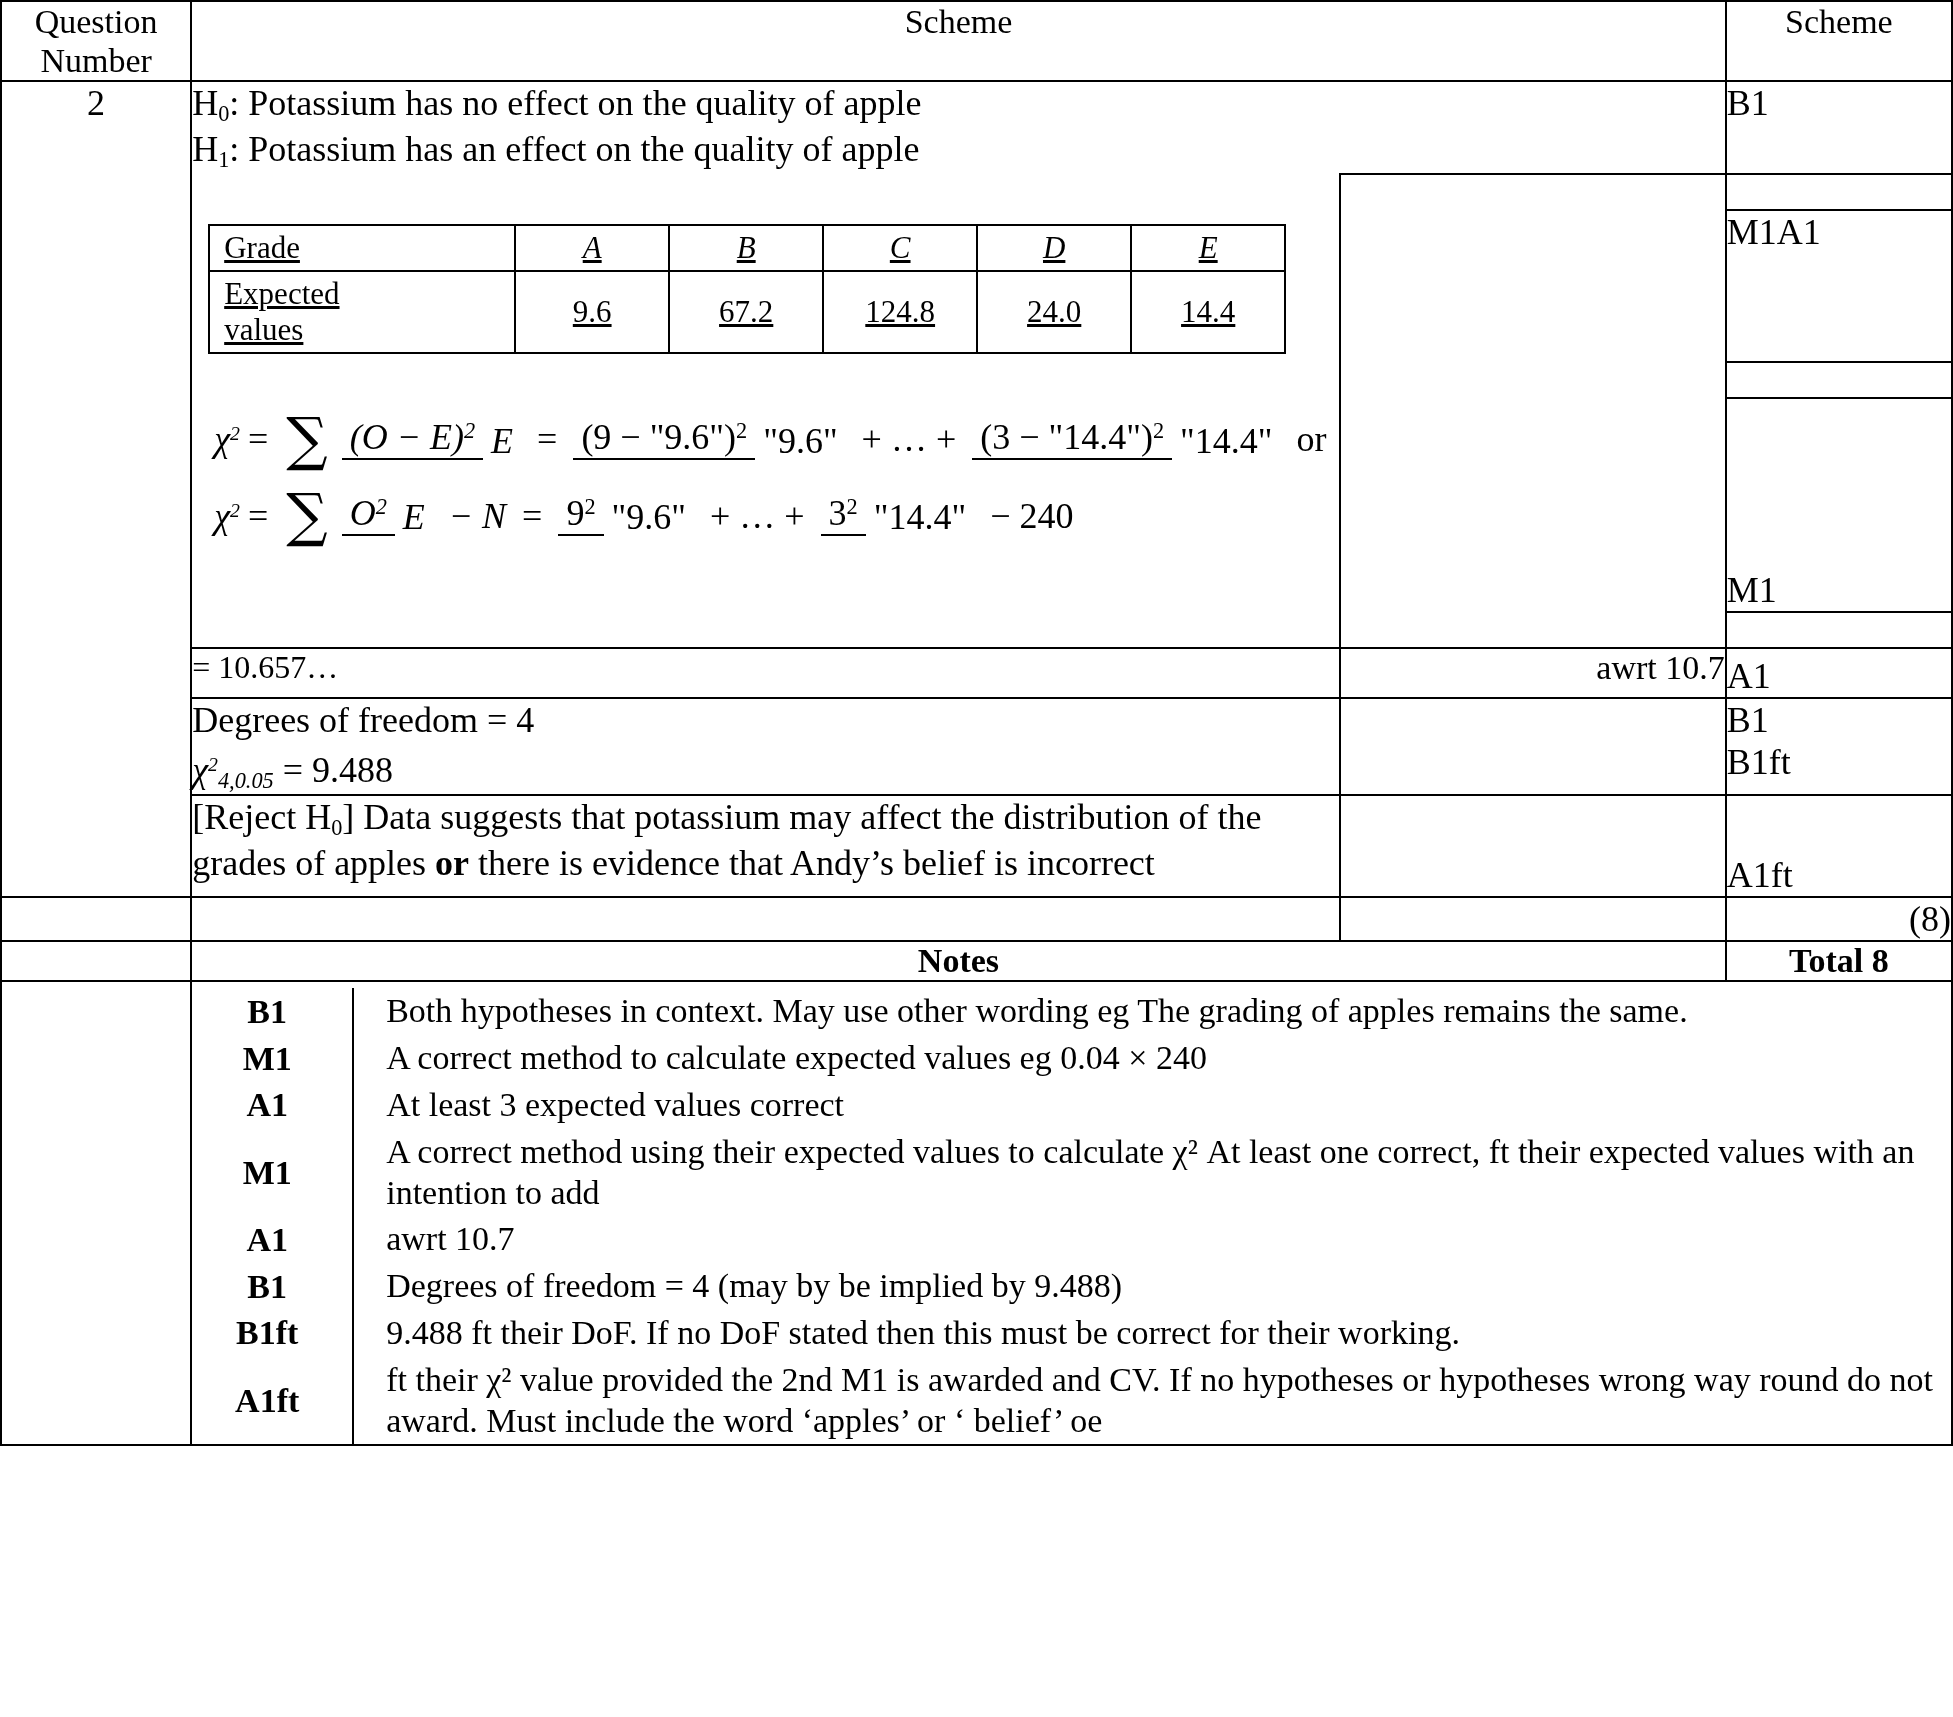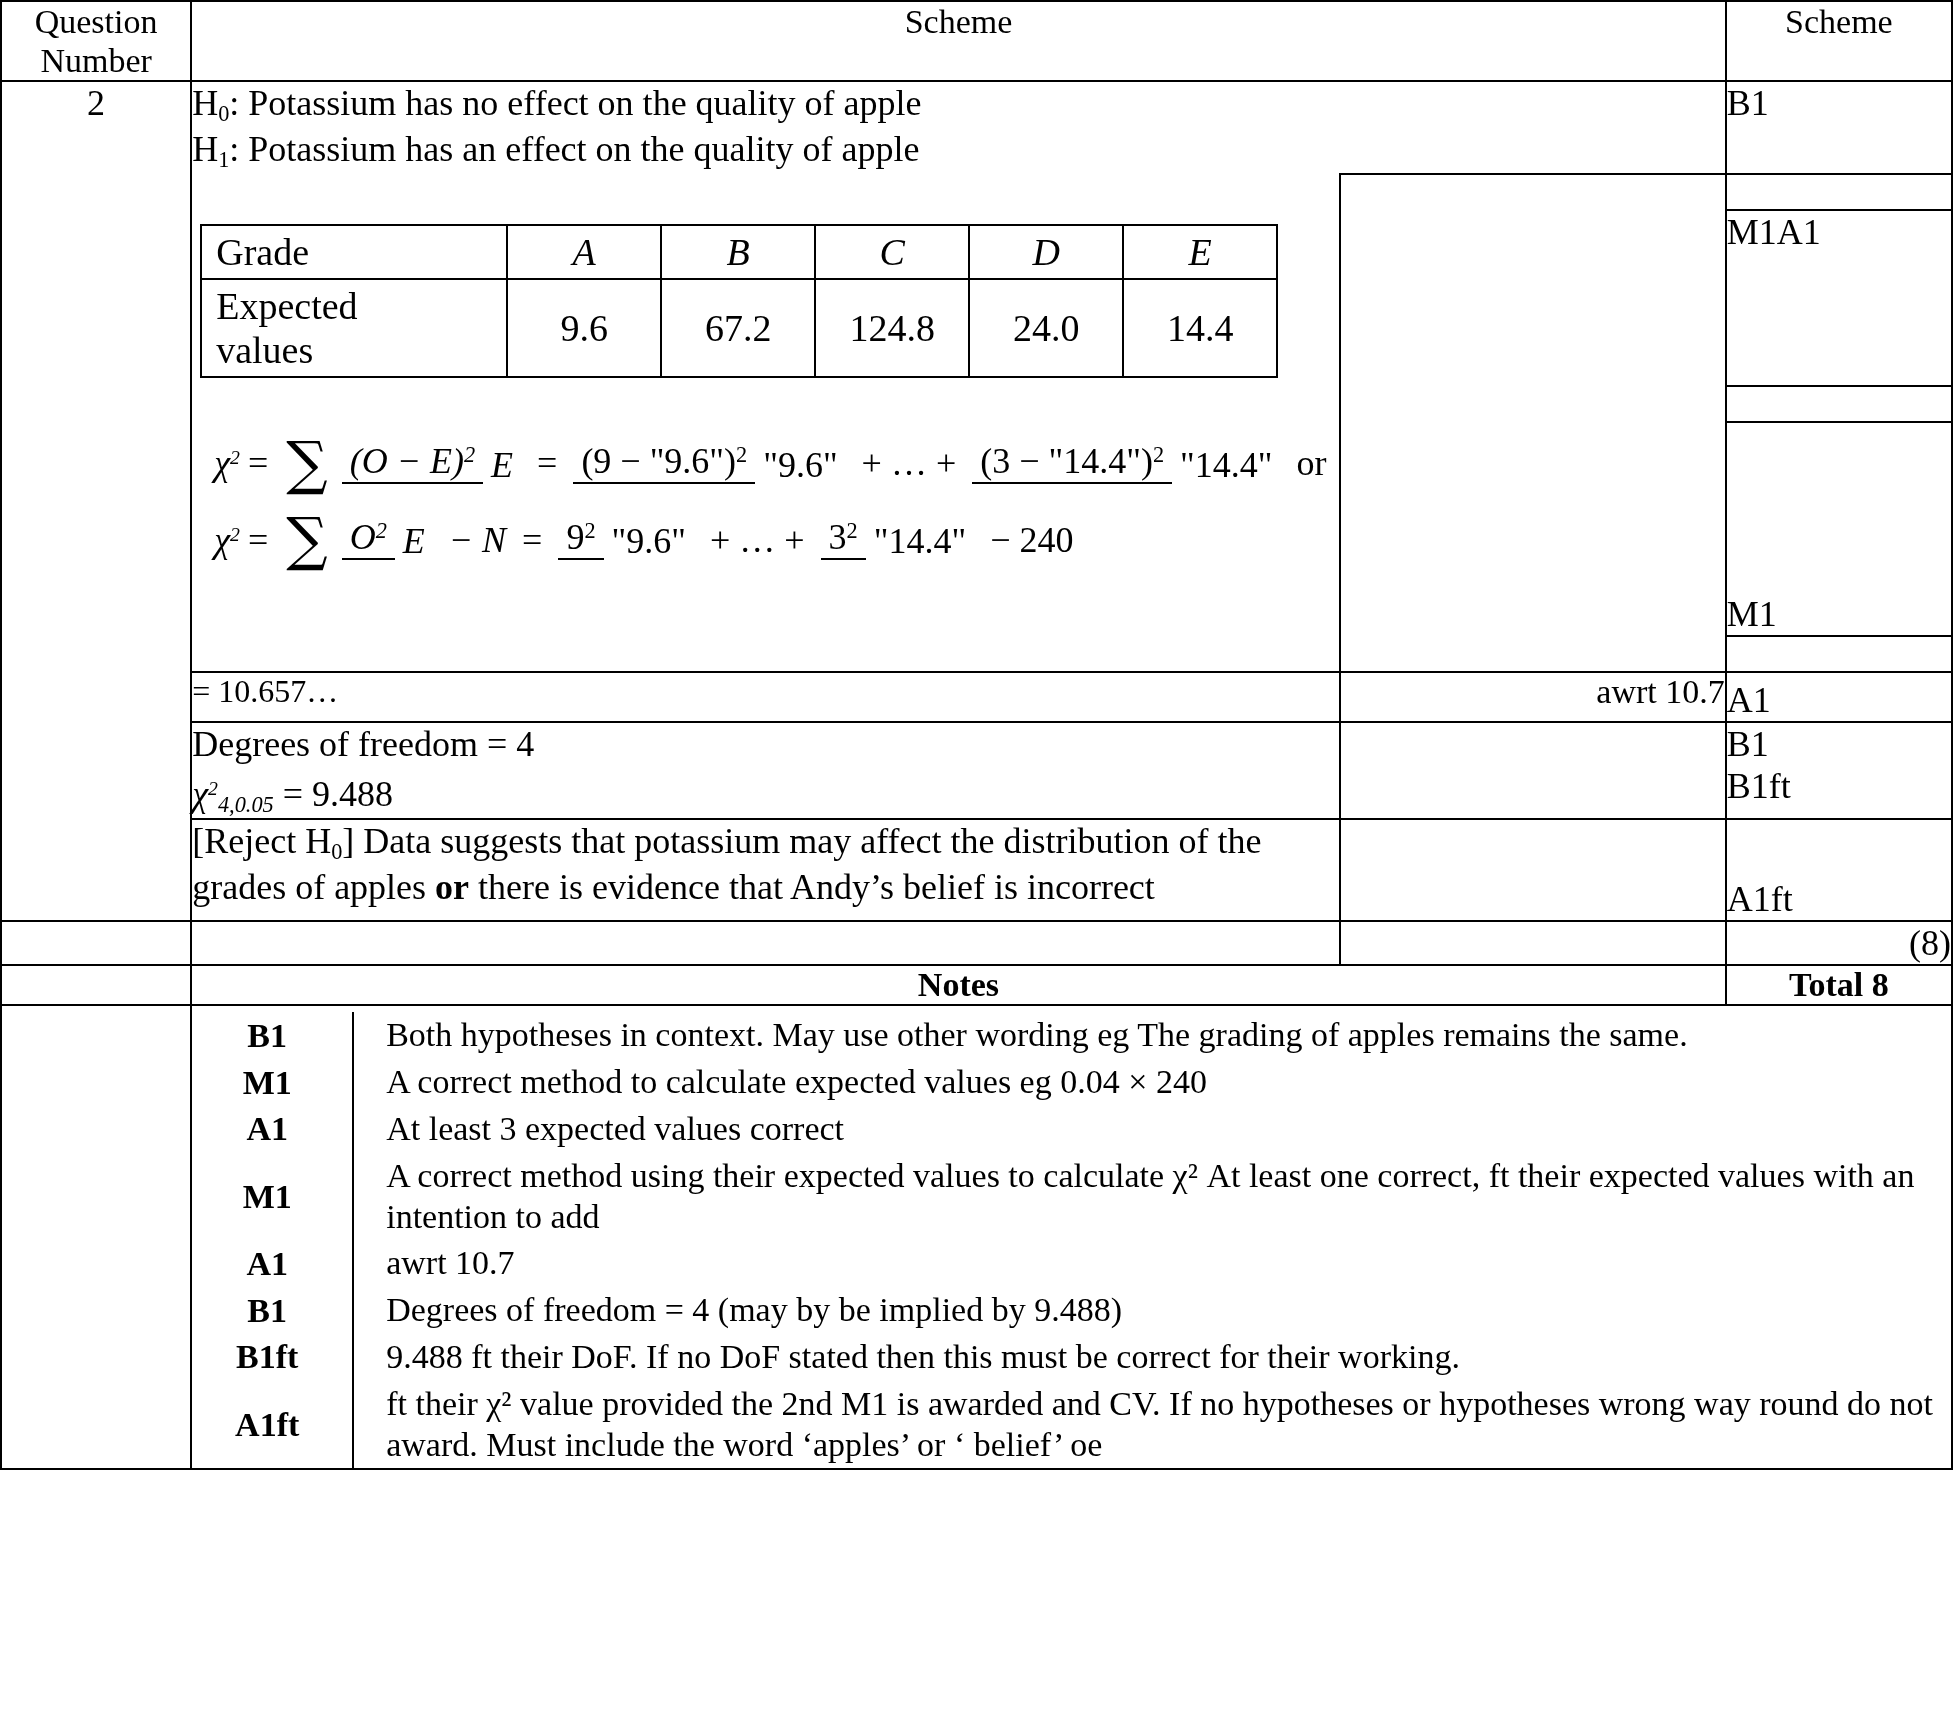--- a/index.html
+++ b/index.html
@@ -56,22 +56,23 @@
   }
   .noborder-top { border-top: none !important; }
   .noborder-bottom { border-bottom: none !important; }
 
   sub { font-size: 0.62em; vertical-align: -0.28em; }
   sup { font-size: 0.62em; vertical-align: 0.5em; }
 
   
   table.grades {
     border-collapse: collapse;
-    margin: 14px 0 8px 8px;
-    font-size: 38px;
+    margin: 14px 0 8px 16px;
+    font-size: 31px;
+    text-decoration: underline;
   }
   table.grades td {
     border: 2px solid #000000;
     padding: 4px 10px;
     text-align: center;
     vertical-align: middle;
   }
   table.grades td.lbl {
     text-align: left;
     width: 280px;

